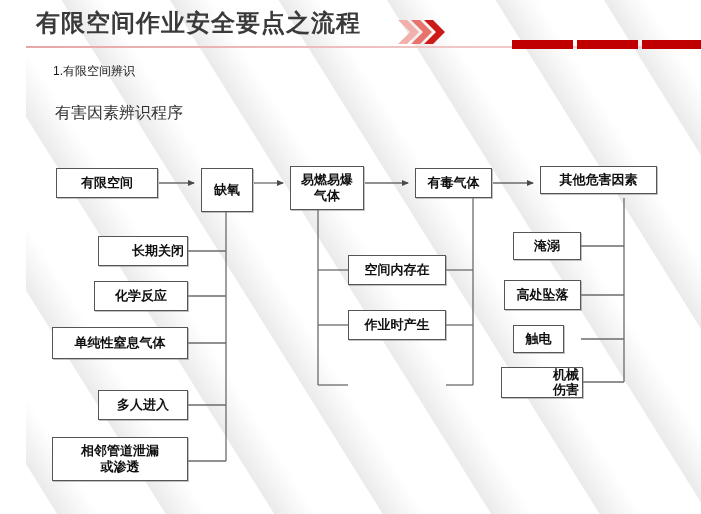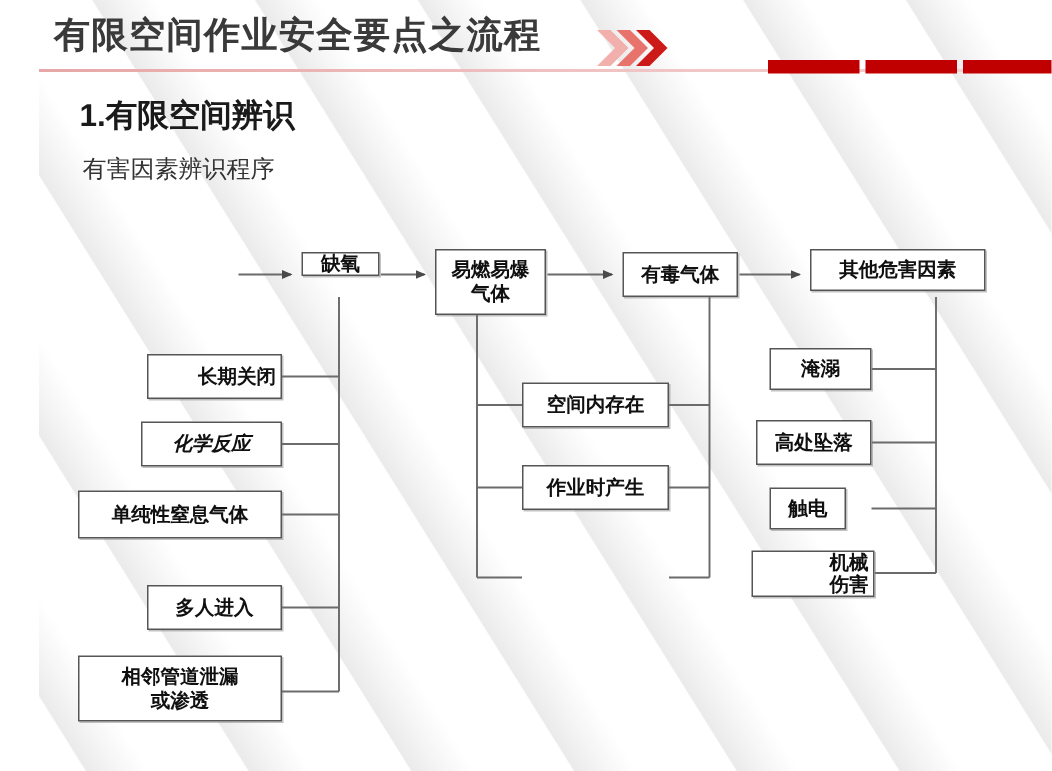--- a/index.html
+++ b/index.html
@@ -45,21 +45,21 @@
     background:linear-gradient(to right,#e7a7a7 0%,#f0c3c3 55%,#f4d2d2 100%);
   }
   .hdr-block{position:absolute;top:40px;height:9px;background:#c00000;}
   #hdr-block-1{left:486px;width:61px;}
   #hdr-block-2{left:551px;width:61px;}
   #hdr-block-3{left:616px;width:69px;}
 
   
   #section-number-title{
     position:absolute;left:27px;top:63px;
-    font-size:21px;font-weight:bold;color:#1a1a1a;
+    font-size:12px;font-weight:normal;color:#1a1a1a;
     white-space:nowrap;
   }
   #section-subtitle{
     position:absolute;left:29px;top:103px;
     font-size:16px;font-weight:normal;color:#333333;
     white-space:nowrap;
   }
 
   
   #flow{position:absolute;left:0;top:0;width:701px;height:514px;}
@@ -134,26 +134,27 @@
         <line x1="420" y1="325" x2="447" y2="325"></line>
         <line x1="420" y1="385" x2="447" y2="385"></line>
 
         <line x1="598" y1="198" x2="598" y2="382"></line>
         <line x1="555" y1="246" x2="598" y2="246"></line>
         <line x1="555" y1="295" x2="598" y2="295"></line>
         <line x1="555" y1="339" x2="598" y2="339"></line>
         <line x1="557" y1="382" x2="598" y2="382"></line>
       </g>
     </svg>
-      <div class="node" style="left: 175px; top: 168px; width: 52px; height: 16px;">缺氧</div>
+  <div class="node" style="left: 30px; top: 168px; width: 102px; height: 30px;">有限空间</div>
+      <div class="node" style="left: 175px; top: 168px; width: 52px; height: 44px;">缺氧</div>
       <div class="node two-line" style="left: 264px; top: 166px; width: 74px; height: 44px;">易燃易爆<br>气体</div>
       <div class="node" style="left: 389px; top: 168px; width: 77px; height: 30px;">有毒气体</div>
       <div class="node" style="left: 514px; top: 166px; width: 117px; height: 28px;">其他危害因素</div>
       <div class="node" style="left: 72px; top: 236px; width: 90px; height: 30px; padding-left: 30px;">长期关闭</div>
-      <div class="node" style="left: 68px; top: 281px; width: 94px; height: 30px; font-style: italic;">化学反应</div>
+      <div class="node" style="left: 68px; top: 281px; width: 94px; height: 30px;">化学反应</div>
       <div class="node" style="left: 26px; top: 327px; width: 136px; height: 32px;">单纯性窒息气体</div>
       <div class="node" style="left: 72px; top: 390px; width: 90px; height: 30px;">多人进入</div>
       <div class="node two-line" style="left: 26px; top: 437px; width: 136px; height: 44px;">相邻管道泄漏<br>或渗透</div>
       <div class="node" style="left: 322px; top: 255px; width: 98px; height: 30px;">空间内存在</div>
       <div class="node" style="left: 322px; top: 310px; width: 98px; height: 30px;">作业时产生</div>
       <div class="node" style="left: 478px; top: 280px; width: 77px; height: 30px;">高处坠落</div>
       <div class="node" style="left: 487px; top: 232px; width: 68px; height: 28px;">淹溺</div>
       <div class="node" style="left: 487px; top: 325px; width: 51px; height: 28px;">触电</div>
       <div class="node" style="left: 475px; top: 367px; width: 82px; height: 31px; padding-left: 48px;">机械伤害</div>
     </div>

